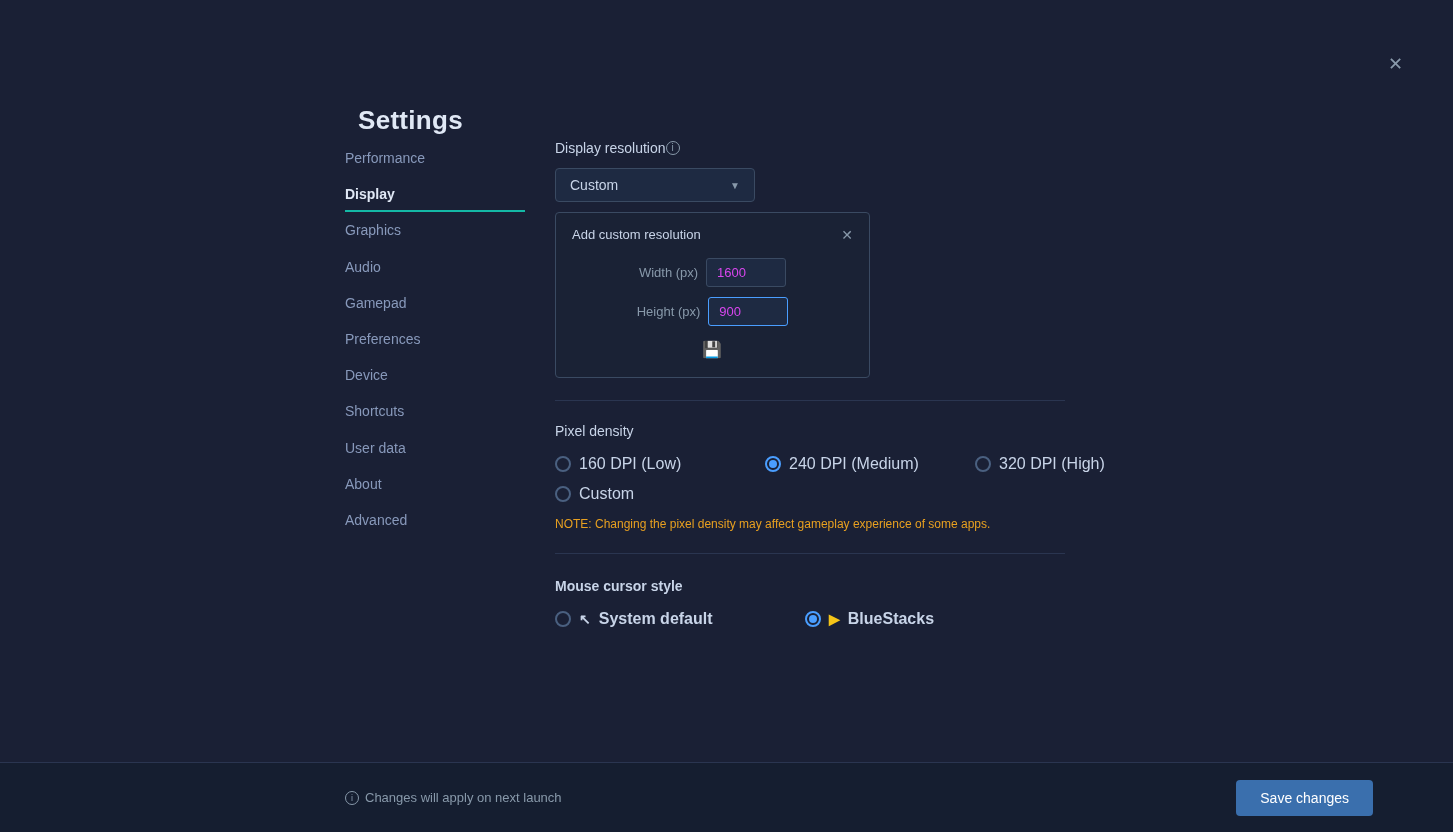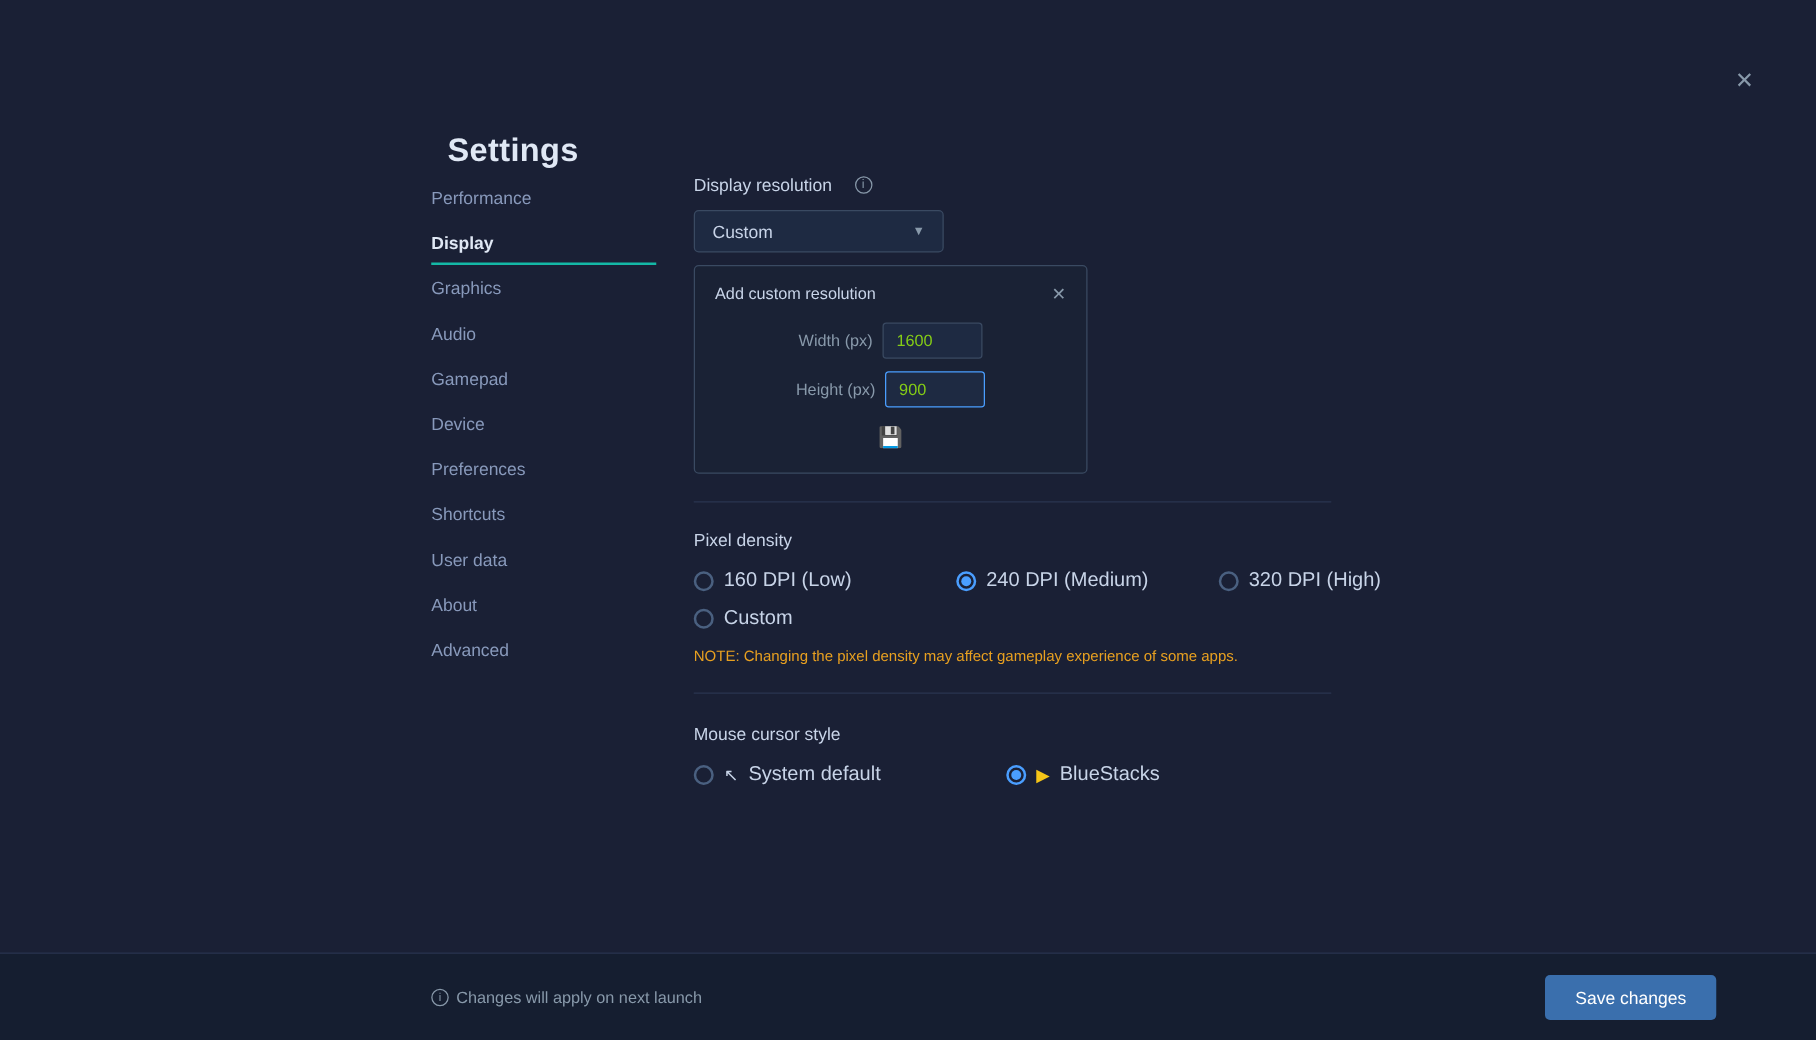--- a/index.html
+++ b/index.html
@@ -61,21 +61,21 @@
       flex: 1;
       padding: 60px 80px 0 30px;
       max-width: 620px;
     }
     .section-title {
       font-size: 14px;
       color: #c8d4e8;
       margin-bottom: 12px;
       display: flex;
       align-items: center;
-      gap: 18px;
+      gap: 0;
     }
     .info-icon {
       display: inline-block;
       width: 14px;
       height: 14px;
       border-radius: 50%;
       border: 1px solid #8899aa;
       color: #8899aa;
       font-size: 10px;
       text-align: center;
@@ -143,21 +143,21 @@
     }
     .input-label {
       font-size: 13px;
       color: #8899aa;
       white-space: nowrap;
     }
     .resolution-input {
       background: #1e2a42;
       border: 1px solid #3a4a62;
       border-radius: 3px;
-      color: #84cc16;
+      color: #d946ef;
       font-size: 13px;
       padding: 6px 10px;
       width: 80px;
       outline: none;
     }
     .save-icon-btn {
       background: none;
       border: none;
       color: #8899aa;
       cursor: pointer;
@@ -220,20 +220,21 @@
       font-size: 16px;
       color: #c8d4e8;
     }
     .note-text {
       font-size: 12px;
       color: #e8a020;
       margin-top: 14px;
     }
     .mouse-cursor-section {
       margin-top: 24px;
+      font-weight: bold;
     }
     .cursor-icon {
       font-size: 14px;
       color: #c8d4e8;
     }
     .bluestacks-cursor {
       color: #f5c518;
       font-size: 14px;
     }
     .footer {
@@ -291,22 +292,22 @@
 
 <h1 class="page-title">Settings</h1>
 
 <div class="settings-container">
   <nav class="sidebar">
     <a class="sidebar-item">Performance</a>
     <a class="sidebar-item active">Display</a>
     <a class="sidebar-item">Graphics</a>
     <a class="sidebar-item">Audio</a>
     <a class="sidebar-item">Gamepad</a>
+    <a class="sidebar-item">Preferences</a>
     <a class="sidebar-item">Device</a>
-    <a class="sidebar-item">Preferences</a>
     <a class="sidebar-item">Shortcuts</a>
     <a class="sidebar-item">User data</a>
     <a class="sidebar-item">About</a>
     <a class="sidebar-item">Advanced</a>
   </nav>
 
   <div class="main-content">
     
     <div class="section-title">
       <span>Display resolution</span>

